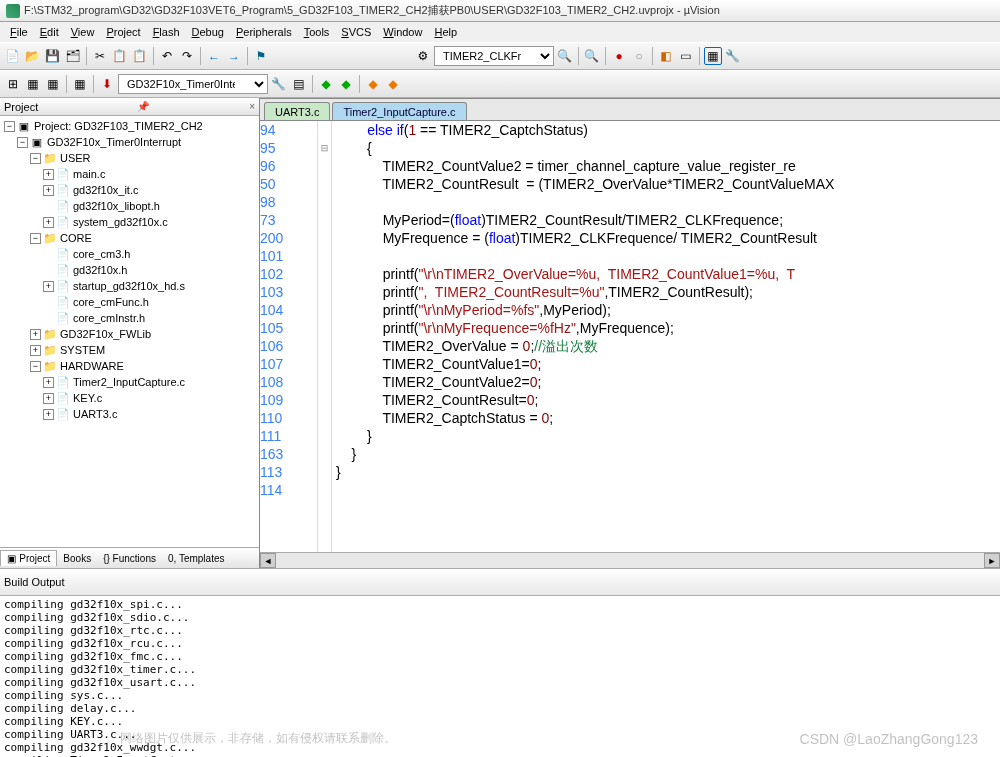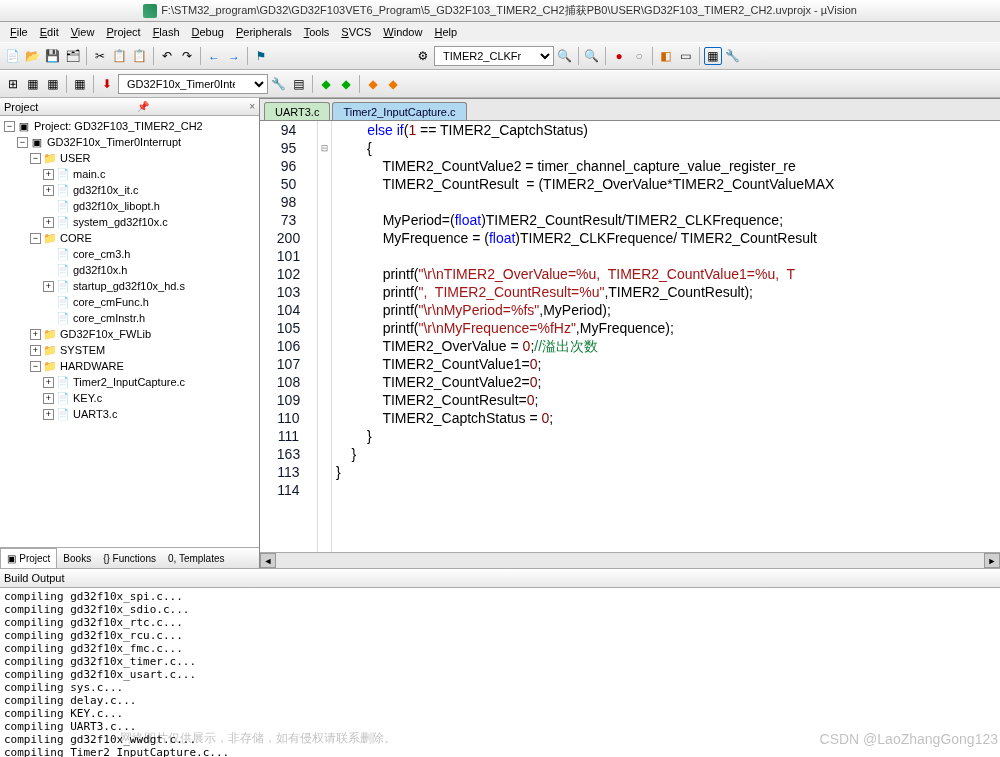--- a/index.html
+++ b/index.html
@@ -1,61 +1,61 @@
 <!DOCTYPE html>
 <html><head>
 <meta charset="utf-8">
 <style>
 * { margin: 0; padding: 0; box-sizing: border-box; font-family: "Segoe UI", Tahoma, sans-serif; }
 body { width: 1000px; height: 757px; background: #f0f0f0; overflow: hidden; font-size: 11px; position: relative; }
-.titlebar { height: 22px; background: linear-gradient(#fff, #e8e8e8); border-bottom: 1px solid #a0a0a0; display: flex; align-items: center; padding: 0 6px; justify-content: center; }
+.titlebar { height: 22px; background: linear-gradient(#fff, #e8e8e8); border-bottom: 1px solid #a0a0a0; display: flex; align-items: center; padding: 0 6px; }
 .titlebar-icon { width: 14px; height: 14px; background: linear-gradient(45deg,#4a7,#285); margin-right: 4px; border-radius: 2px; }
 .titlebar-text { font-size: 11px; color: #333; }
 .menubar { height: 20px; background: #f0f0f0; display: flex; align-items: center; padding: 0 4px; font-size: 11px; }
 .menubar span { padding: 2px 6px; cursor: default; }
 .menubar span u { text-decoration: underline; }
 .toolbar { height: 28px; background: linear-gradient(#f8f8f8,#e4e4e4); border-top: 1px solid #fff; border-bottom: 1px solid #b0b0b0; display: flex; align-items: center; padding: 0 4px; gap: 2px; }
 .tb-btn { width: 18px; height: 18px; display: inline-flex; align-items: center; justify-content: center; font-size: 12px; border-radius: 2px; cursor: pointer; }
 .tb-sep { width: 1px; height: 18px; background: #b0b0b0; margin: 0 2px; }
 .tb-combo { height: 20px; font-size: 11px; border: 1px solid #999; background: #fff; padding: 0 16px 0 4px; }
 .main { display: flex; height: 470px; }
 .project-panel { width: 260px; border-right: 1px solid #888; background: #fff; display: flex; flex-direction: column; }
 .panel-header { height: 18px; background: linear-gradient(#fff,#e4e4e4); border-bottom: 1px solid #aaa; padding: 0 4px; display: flex; align-items: center; font-size: 11px; }
 .panel-header .x { margin-left: auto; cursor: pointer; font-size: 10px; color: #666; }
 .tree { flex: 1; overflow: auto; font-size: 11px; color: #000; padding: 2px 0; }
 .tree-item { display: flex; align-items: center; height: 16px; padding-left: 4px; white-space: nowrap; }
 .tree-exp { width: 11px; height: 11px; border: 1px solid #888; background: #fff; display: inline-flex; align-items: center; justify-content: center; font-size: 9px; line-height: 1; margin-right: 2px; cursor: pointer; }
 .tree-sp { width: 13px; display: inline-block; }
 .tree-icon { width: 14px; height: 12px; display: inline-flex; align-items: center; justify-content: center; margin-right: 3px; font-size: 11px; }
 .folder { color: #d9a23e; }
 .file { color: #666; }
-.panel-tabs { height: 21px; background: linear-gradient(#fff,#e4e4e4); border-top: 1px solid #aaa; display: flex; font-size: 10px; }
+.panel-tabs { height: 21px; background: linear-gradient(#fff,#e4e4e4); border-top: 1px solid #aaa; display: flex; align-items: center; font-size: 10px; }
 .panel-tabs span { padding: 2px 6px; display: flex; align-items: center; gap: 2px; cursor: pointer; }
 .panel-tabs span.active { background: #fff; border: 1px solid #aaa; border-bottom: none; }
 .editor { flex: 1; background: #fff; display: flex; flex-direction: column; border-top: 1px solid #888; }
 .editor-tabs { height: 22px; background: #e8e8e8; display: flex; align-items: flex-end; padding-left: 4px; border-bottom: 1px solid #888; }
 .etab { height: 18px; padding: 0 10px; background: #c8e8c8; border: 1px solid #888; border-bottom: none; margin-right: 2px; font-size: 11px; display: flex; align-items: center; cursor: pointer; border-radius: 3px 3px 0 0; }
 .etab.active { background: #b0d8f0; color: #003; }
 .editor-body { flex: 1; display: flex; overflow: hidden; font-family: Consolas, "Courier New", monospace; font-size: 14px; position: relative; }
-.gutter { width: 58px; background: #fff; border-right: 1px solid #ddd; text-align: center; color: #0f172a; }
+.gutter { width: 58px; background: #fff; border-right: 1px solid #ddd; text-align: left; color: #3b82f6; }
 .gutter div { height: 18px; line-height: 18px; }
 .fold-col { width: 14px; background: #fff; border-right: 1px solid #ddd; }
 .fold-col div { height: 18px; display: flex; align-items: center; justify-content: center; font-size: 9px; color: #888; }
 .code { flex: 1; background: #fff; overflow: hidden; white-space: pre; padding-left: 4px; }
 .code div { height: 18px; line-height: 18px; }
 .kw { color: #0000ff; }
 .str { color: #a31515; }
 .cmt { color: #15803d; }
 .num { color: #800000; }
 .hscroll { height: 16px; background: #e8e8e8; border-top: 1px solid #aaa; display: flex; }
 .hscroll .arrow { width: 16px; background: #d0d0d0; border: 1px solid #999; display: flex; align-items: center; justify-content: center; font-size: 9px; cursor: pointer; }
 .hscroll .track { flex: 1; background: #e8e8e8; position: relative; }
-.build-header { height: 20px; background: linear-gradient(#fff,#e8e8e8); border-top: 1px solid #aaa; border-bottom: 1px solid #aaa; padding: 0 4px; font-size: 11px; display: flex; align-items: center; }
+.build-header { height: 28px; background: linear-gradient(#fff,#e8e8e8); border-top: 1px solid #aaa; border-bottom: 1px solid #aaa; padding: 0 4px; font-size: 11px; display: flex; align-items: center; }
 .build { height: 200px; background: #fff; font-family: Consolas, monospace; font-size: 11px; padding: 2px 4px; overflow: hidden; white-space: pre; color: #000; line-height: 13px; }
-.watermark { position: absolute; bottom: 10px; right: 2px; color: rgba(0,0,0,0.25); font-size: 14px; font-family: Arial; }
+.watermark { position: absolute; bottom: 10px; right: 22px; color: rgba(0,0,0,0.25); font-size: 14px; font-family: Arial; }
 .watermark2 { position: absolute; bottom: 10px; left: 120px; color: rgba(0,0,0,0.25); font-size: 12px; font-family: Arial; }
 </style>
 </head>
 <body>
 
 <div class="titlebar">
   <span class="titlebar-icon"></span>
   <span class="titlebar-text">F:\STM32_program\GD32\GD32F103VET6_Program\5_GD32F103_TIMER2_CH2捕获PB0\USER\GD32F103_TIMER2_CH2.uvprojx - µVision</span>
 </div>
 

